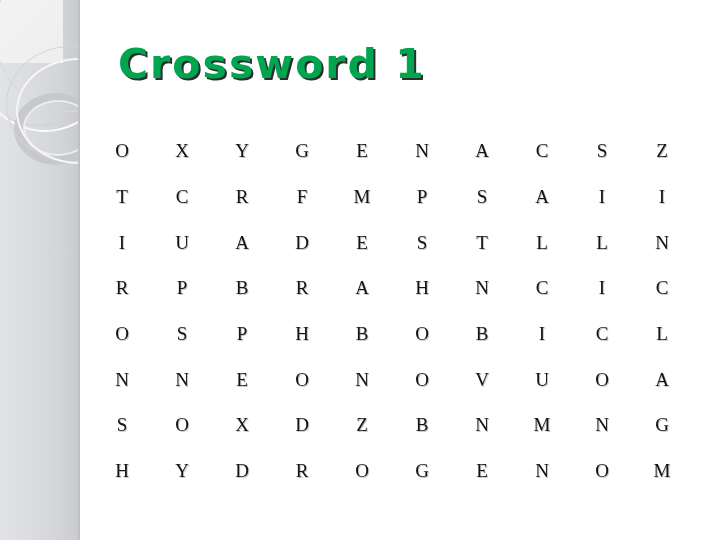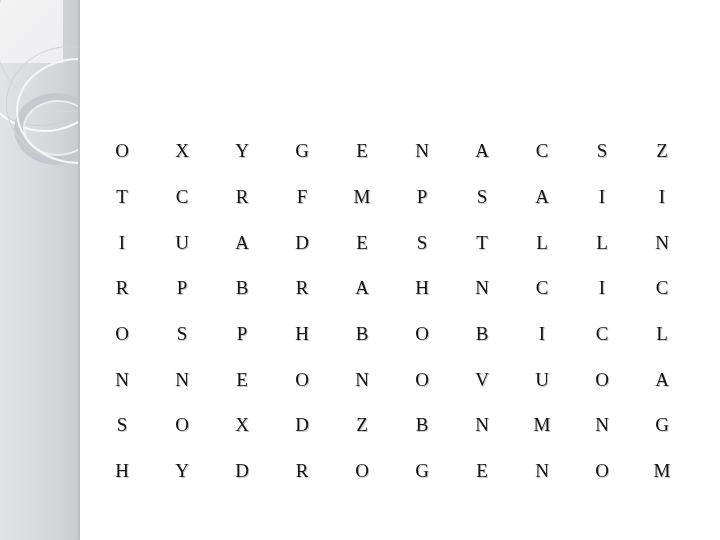--- a/index.html
+++ b/index.html
@@ -160,20 +160,21 @@
     <div class="deco arc-big"></div>
     <div class="deco arc-big2"></div>
     <div class="deco arc-thin-white"></div>
     <div class="deco ring-main"></div>
     <div class="deco ring-main-inner"></div>
     <div class="deco arc-lower"></div>
     <div class="deco arc-lower-white"></div>
   </div>
   <div id="sidebar-edge"></div>
 
+  <div id="title">Crossword 1</div>
 
   <div id="grid">
       <div class="grid-row">
         <div class="grid-cell">O</div>
         <div class="grid-cell">X</div>
         <div class="grid-cell">Y</div>
         <div class="grid-cell">G</div>
         <div class="grid-cell">E</div>
         <div class="grid-cell">N</div>
         <div class="grid-cell">A</div>

